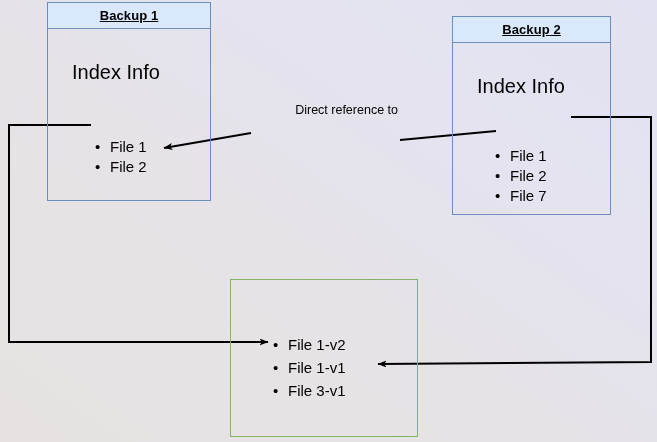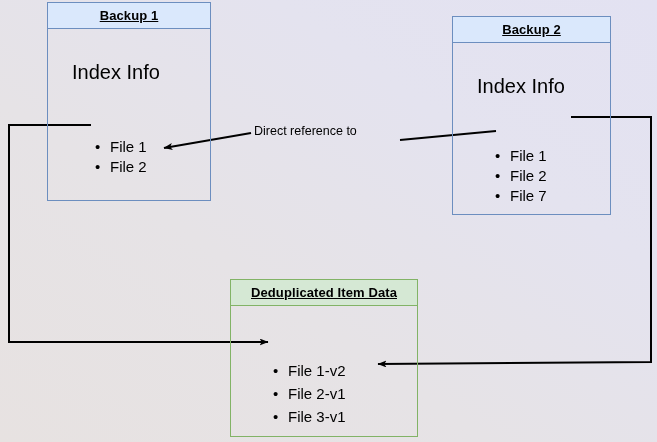--- a/index.html
+++ b/index.html
@@ -128,23 +128,23 @@
     line-height: 23px;
   }
   #dedup .item-list li::before {
     line-height: 23px;
   }
 
   
   #edge-label {
     position: absolute;
     left: 254px;
-    top: 124px;
+    top: 103px;
     width: 144px;
-    text-align: left;
+    text-align: right;
     font-size: 12.5px;
     line-height: 15.5px;
     color: #000;
   }
   #edge-label .lbl-line {
     display: block;
     white-space: nowrap;
   }
 </style>
 </head>
@@ -190,25 +190,24 @@
       <div class="box-subtitle">Index Info</div>
       <ul class="item-list">
         <li>File 1</li>
         <li>File 2</li>
         <li>File 7</li>
       </ul>
     </div>
   </div>
 
   <div class="box" id="dedup">
-    <div class="box-header">Deduplicated Item Data</div>
     <div class="box-body">
       <ul class="item-list">
         <li>File 1-v2</li>
-        <li>File 2-v1</li>
+        <li>File 1-v1</li>
         <li>File 3-v1</li>
       </ul>
     </div>
   </div>
 
   <div id="edge-label">
     <span class="lbl-line">Direct reference to</span>
   </div>
 
 </div>

